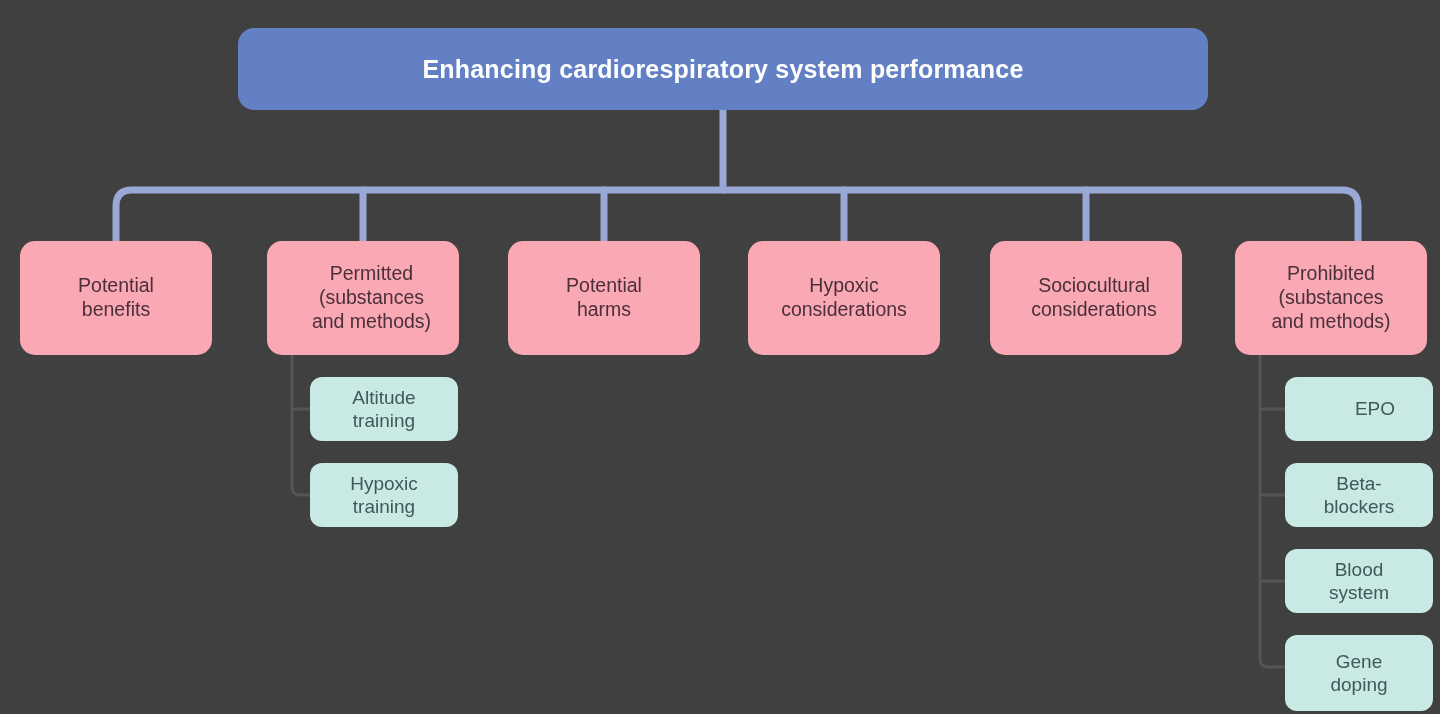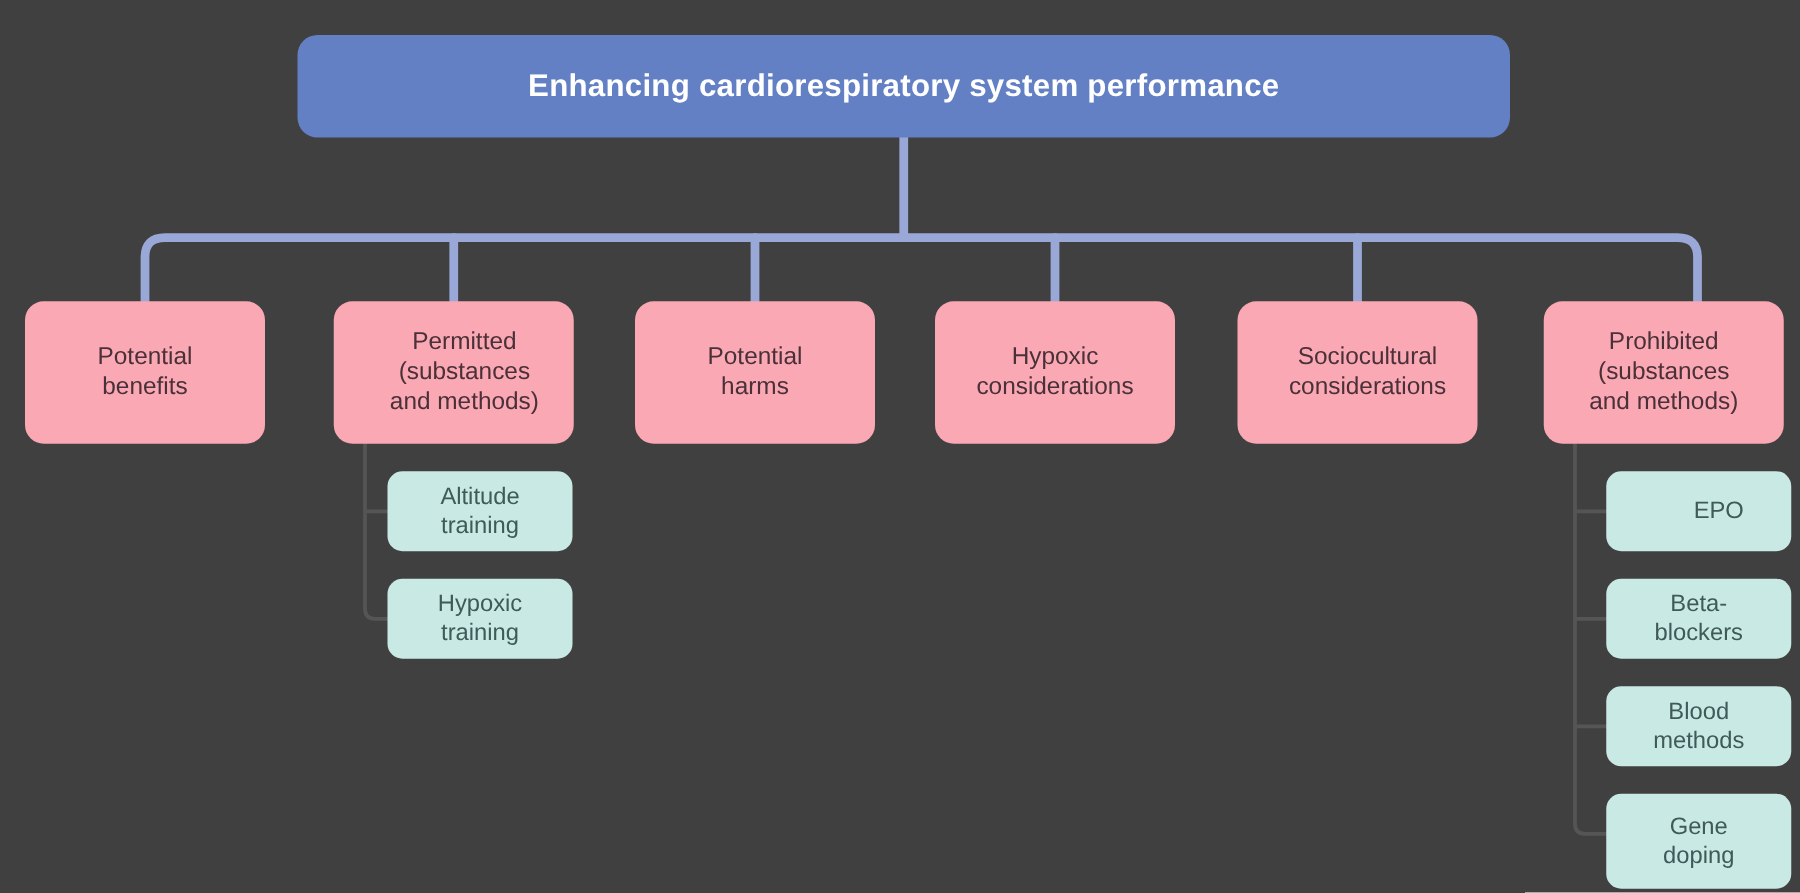--- a/index.html
+++ b/index.html
@@ -97,18 +97,18 @@
 considerations</div>
       <div class="node node-category" style="left: 990px; top: 241px; width: 192px; height: 114px; padding-left: 16px;">Sociocultural
 considerations</div>
       <div class="node node-category" style="left: 1235px; top: 241px; width: 192px; height: 114px; text-align: center;">Prohibited
 (substances
 and methods)</div>
       <div class="node node-leaf" style="left: 1285px; top: 377px; width: 148px; height: 64px; padding-left: 32px;">EPO</div>
       <div class="node node-leaf" style="left: 1285px; top: 463px; width: 148px; height: 64px;">Beta-
 blockers</div>
       <div class="node node-leaf" style="left: 1285px; top: 549px; width: 148px; height: 64px;">Blood
-methods</div>
+system</div>
       <div class="node node-leaf" style="left: 1285px; top: 635px; width: 148px; height: 76px;">Gene
 doping</div>
     </div>
 
 </div>
 
 </body></html>

